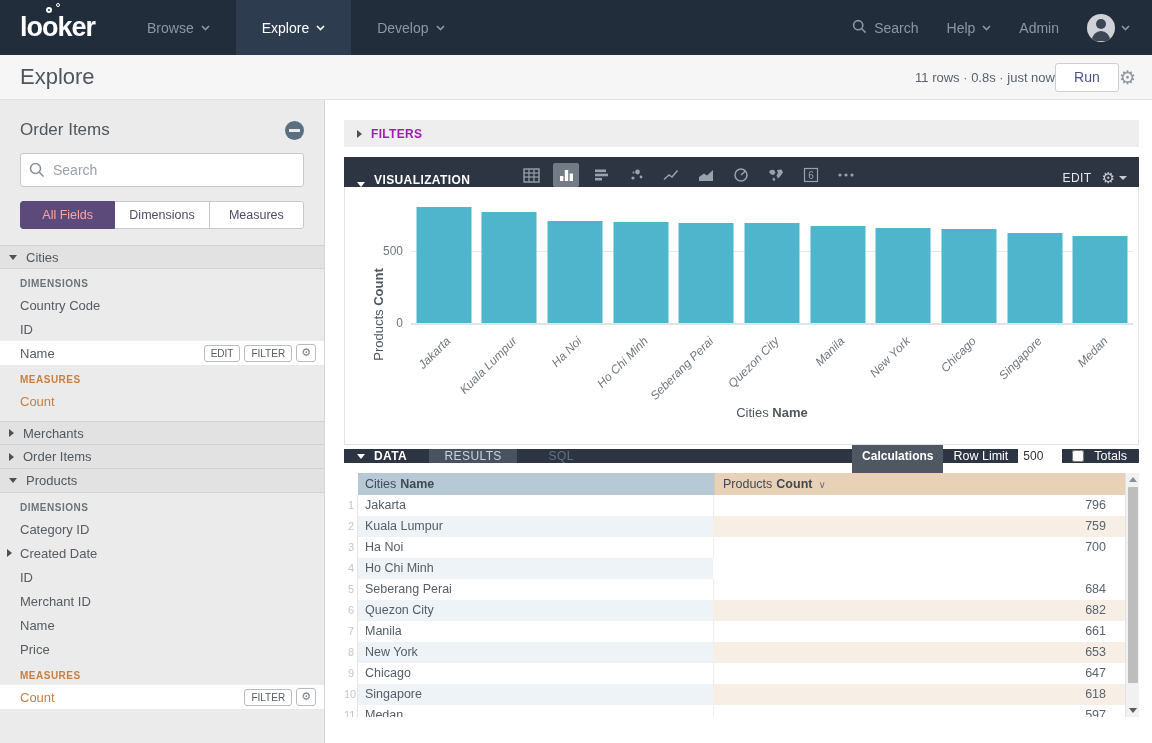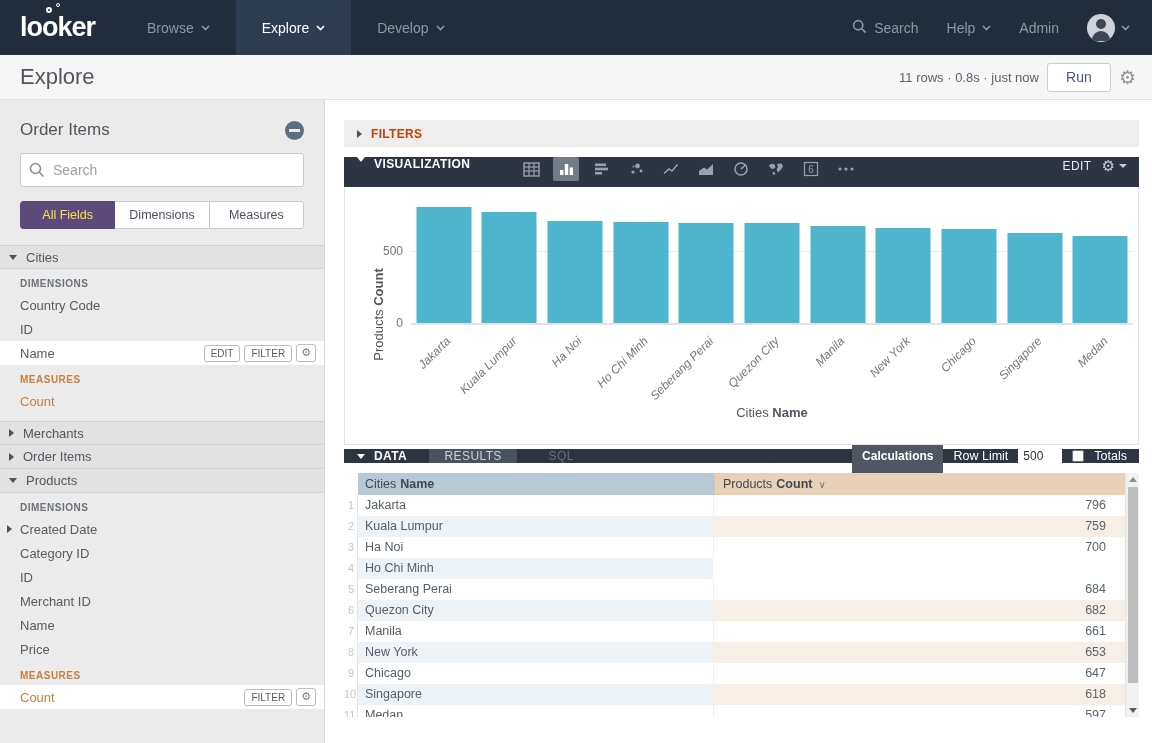--- a/index.html
+++ b/index.html
@@ -21,21 +21,21 @@
   .chev { width:9px; height:6px; display:inline-block; }
   .chev svg { display:block; }
   .avatar-wrap { display:flex; align-items:center; gap:6px; cursor:pointer; }
   .avatar { width:28px; height:28px; border-radius:50%; background:#cfd3d8; position:relative; overflow:hidden; }
   .avatar .head { position:absolute; width:10px; height:10px; border-radius:50%; background:#3c4654; left:9px; top:5px; }
   .avatar .body { position:absolute; width:18px; height:10px; border-radius:9px 9px 0 0; background:#3c4654; left:5px; top:17px; }
 
   
   .ex-header { height:45px; background:#f6f6f6; border-bottom:1px solid #e2e2e2; display:flex; align-items:center; flex:none; }
   .ex-title { font-size:22px; font-weight:300; color:#4e565e; margin-left:20px; }
-  .ex-right { margin-left:auto; display:flex; align-items:center; gap:8px; margin-right:16px; }
+  .ex-right { margin-left:auto; display:flex; align-items:center; gap:0; margin-right:16px; }
   .ex-status { font-size:13px; color:#5a646e; }
   .run-btn { width:64px; height:29px; background:#fff; border:1px solid #ccd0d4; border-radius:3px;
     color:#4a548c; font-size:14px; cursor:pointer; font-family:inherit; }
   .gear { color:#8f959b; font-size:19px; line-height:1; cursor:pointer; }
 
   
   .body-row { flex:1; display:flex; min-height:0; }
 
   
   .sidebar { width:325px; background:#ebebeb; border-right:1px solid #d6d6d6; flex:none; overflow:hidden; font-size:13px; }
@@ -47,21 +47,21 @@
   .sb-search { position:relative; margin-bottom:14px; }
   .sb-search input { width:100%; height:34px; border:1px solid #c9c9c9; border-radius:3px; padding:0 10px 0 32px;
     font-size:14px; color:#555; font-family:inherit; background:#fff; }
   .sb-search input::placeholder { color:#9aa1a8; }
   .search-glyph { position:absolute; left:9px; top:9px; }
   .sb-tabs { display:flex; height:28px; margin-bottom:16px; border-radius:3px; overflow:hidden; }
   .sb-tab { flex:1; display:flex; align-items:center; justify-content:center; font-size:12.5px; cursor:pointer;
     background:#fff; color:#4e4e66; border:1px solid #c9c9c9; border-left:none; }
   .sb-tab:first-child { border-left:1px solid #c9c9c9; border-radius:3px 0 0 3px; }
   .sb-tab:last-child { border-radius:0 3px 3px 0; }
-  .sb-tab.active { background:#5b4a7a; color:#fde047; border-color:#5b4a7a; }
+  .sb-tab.active { background:#5b4a7a; color:#fca5a5; border-color:#5b4a7a; }
   .sb-section { height:24px; background:#e2e2e2; border-top:1px solid #d2d2d2; border-bottom:1px solid #d2d2d2;
     display:flex; align-items:center; padding-left:9px; color:#50585f; cursor:pointer; }
   .sb-section .lbl { margin-left:9px; }
   .tri-down { width:0; height:0; border-left:4px solid transparent; border-right:4px solid transparent; border-top:5px solid #4a5258; }
   .tri-right { width:0; height:0; border-top:4px solid transparent; border-bottom:4px solid transparent; border-left:5px solid #4a5258; }
   .grp-head { padding:9px 20px 4px 20px; font-size:10px; font-weight:bold; letter-spacing:.5px; color:#6b737a; }
   .grp-head.measures { color:#c87f42; }
   .fld { height:24px; display:flex; align-items:center; padding-left:20px; color:#555c63; cursor:pointer; position:relative; }
   .fld.measure { color:#c87f42; }
   .fld.selected { background:#fff; }
@@ -70,23 +70,23 @@
   .mini-btn { background:#fff; border:1px solid #b9bdc1; border-radius:3px; font-size:10px; color:#555c63;
     padding:2px 6px; cursor:pointer; font-family:inherit; }
   .mini-gear { background:#fff; border:1px solid #b9bdc1; border-radius:3px; font-size:11px; color:#7d848b;
     padding:1px 4px; cursor:pointer; line-height:1.2; }
   .sb-gap { height:8px; }
 
   
   .main { flex:1; padding:20px 13px 0 19px; min-width:0; }
   .filters-bar { height:27px; background:#eeeeee; display:flex; align-items:center; padding-left:13px; gap:9px;
     margin-bottom:10px; cursor:pointer; }
-  .filters-bar .lbl { font-size:12px; font-weight:bold; color:#c2410c; letter-spacing:.3px; }
-
-  .viz-bar { height:30px; background:#2d3543; display:flex; align-items:flex-start; color:#fff; }
+  .filters-bar .lbl { font-size:12px; font-weight:bold; color:#a21caf; letter-spacing:.3px; }
+
+  .viz-bar { height:30px; background:#2d3543; display:flex; align-items:flex-end; color:#fff; }
   .bar-caret { width:0; height:0; border-left:4px solid transparent; border-right:4px solid transparent; border-top:5px solid #fff; }
   .viz-bar .lbl, .data-bar .lbl { font-size:12px; font-weight:bold; letter-spacing:.4px; margin-left:9px; }
   .viz-bar .caret-wrap, .data-bar .caret-wrap { margin-left:13px; display:flex; }
   .viz-icons { display:flex; align-items:center; gap:9px; margin-left:48px; }
   .vicon { width:26px; height:24px; display:flex; align-items:center; justify-content:center; color:#99a1ac;
     cursor:pointer; border-radius:2px; }
   .vicon.active { background:#737b87; color:#fff; }
   .vicon svg { display:block; }
   .viz-right { margin-left:auto; display:flex; align-items:center; gap:10px; margin-right:12px; }
   .viz-edit { font-size:12px; color:#e8eaee; letter-spacing:.4px; cursor:pointer; }
@@ -280,26 +280,26 @@
         <span class="tri-right"></span>
         <span class="lbl">Order Items</span>
       </div>
 
       <div class="sb-section" style="border-top:none;">
         <span class="tri-down"></span>
         <span class="lbl">Products</span>
       </div>
       <div class="grp-head">DIMENSIONS</div>
       <div class="fld">
+          <span>Category ID</span>
+        </div>
+      <div class="fld">
         <span class="caret tri-right"></span>
         <span>Created Date</span>
       </div>
-      <div class="fld">
-          <span>Category ID</span>
-        </div>
       <div class="fld">
           <span>ID</span>
         </div>
       <div class="fld">
           <span>Merchant ID</span>
         </div>
       <div class="fld">
           <span>Name</span>
         </div>
       <div class="fld">

